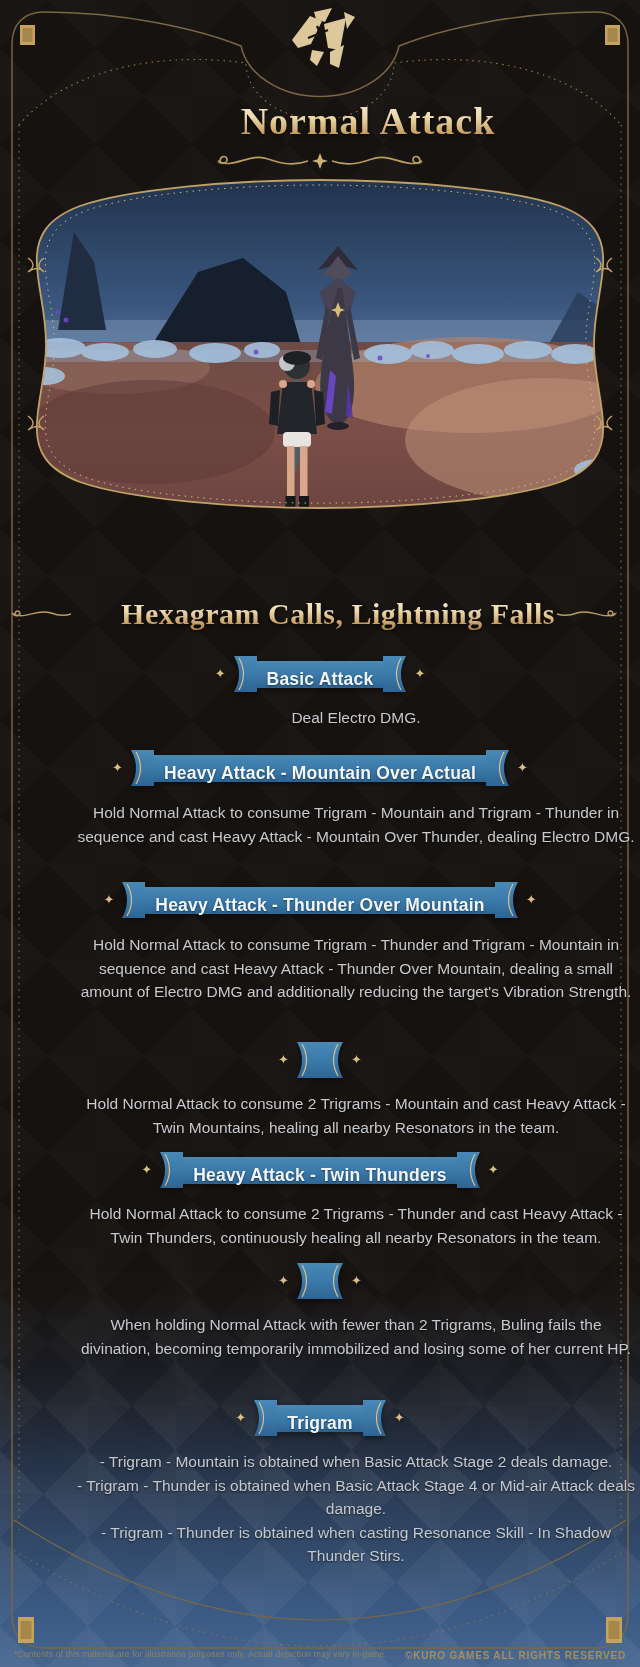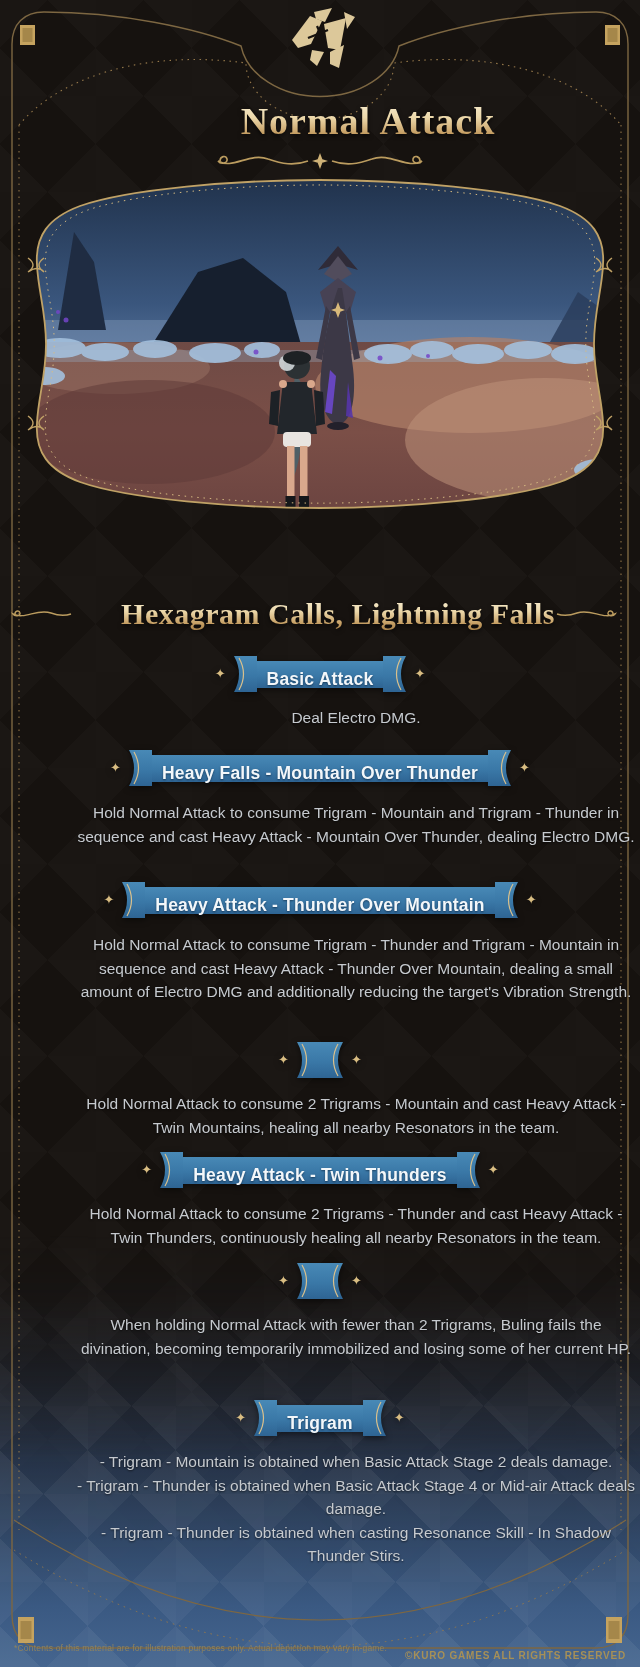--- a/index.html
+++ b/index.html
@@ -60,21 +60,21 @@
     white-space:nowrap;
   }
   .skill-body{
     position:absolute;left:40px;width:560px;text-align:center;
     color:#c6cacf;font-size:15.5px;line-height:23.5px;
     text-shadow:0 1px 2px rgba(0,0,0,.6);
     white-space:pre-line;
     margin-left:36px;
   }
   .footer-disclaimer{
-    position:absolute;left:14px;bottom:14px;font-size:8.5px;color:#8e835f;letter-spacing:.2px;margin-top:8px;
+    position:absolute;left:14px;bottom:8px;font-size:8.5px;color:#8e835f;letter-spacing:.2px;margin-top:8px;
   }
   .footer-copyright{
     position:absolute;right:14px;bottom:6px;font-size:10px;color:#a79057;letter-spacing:.8px;font-weight:bold;
   }
   .frame-svg,.logo-svg{position:absolute;pointer-events:none;}
   .frame-svg{top:0;left:0;}
   .logo-svg{top:8px;left:284px;}
 </style>
 </head>
 <body>
@@ -260,21 +260,21 @@
 </div>
 <div class="skill-body" style="top:706px">Deal Electro DMG.</div>
 
 <div class="skill" style="top:750px">
   <div class="banner">
     <span class="star">✦</span>
     <svg class="end" viewBox="0 0 26 36">
         <path d="M3,0 Q13,18 3,36 L26,36 L26,0 Z" fill="url(#ribbonGrad)"></path>
         <path d="M8,2 Q17,18 8,34" stroke="#d9c08c" stroke-width="1.2" fill="none"></path>
       </svg>
-    <span class="mid">Heavy Falls - Mountain Over Thunder</span>
+    <span class="mid">Heavy Attack - Mountain Over Actual</span>
     <svg class="end" viewBox="0 0 26 36">
         <path d="M23,0 Q13,18 23,36 L0,36 L0,0 Z" fill="url(#ribbonGrad)"></path>
         <path d="M18,2 Q9,18 18,34" stroke="#d9c08c" stroke-width="1.2" fill="none"></path>
       </svg>
     <span class="star">✦</span>
   </div>
 </div>
 <div class="skill-body" style="top:801px">Hold Normal Attack to consume Trigram - Mountain and Trigram - Thunder in sequence and cast Heavy Attack - Mountain Over Thunder, dealing Electro DMG.</div>
 
 <div class="skill" style="top:882px">

